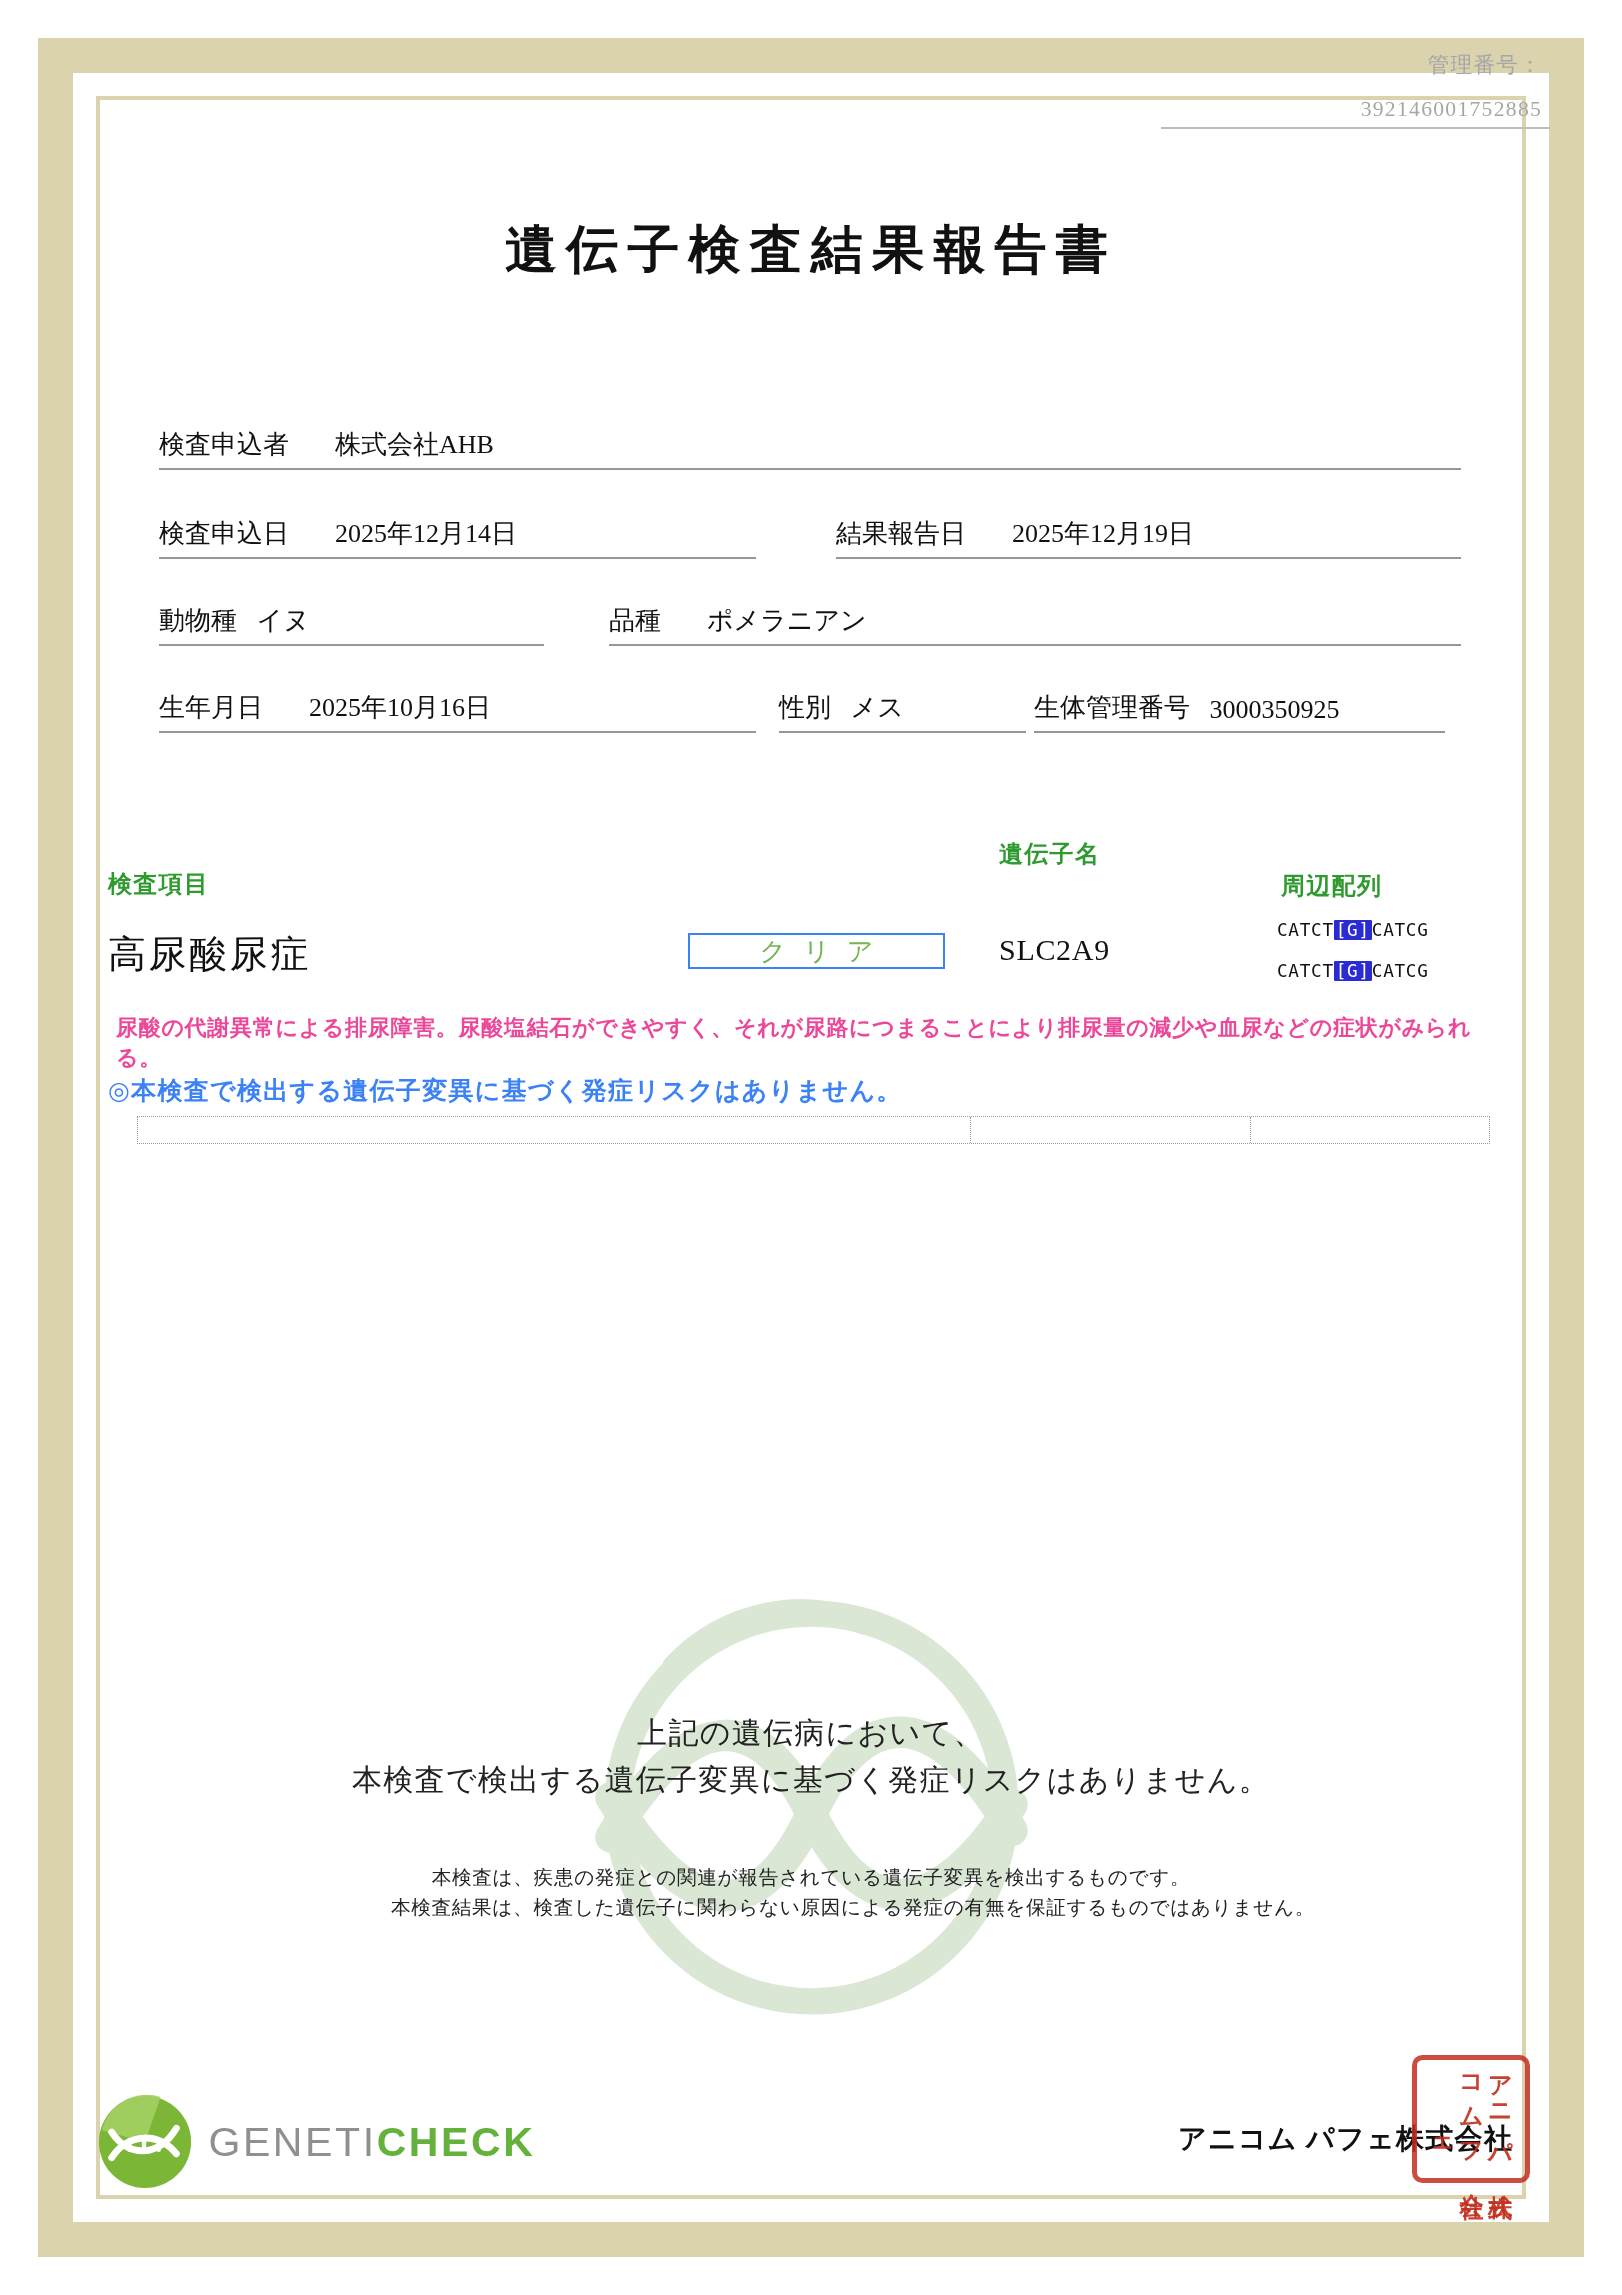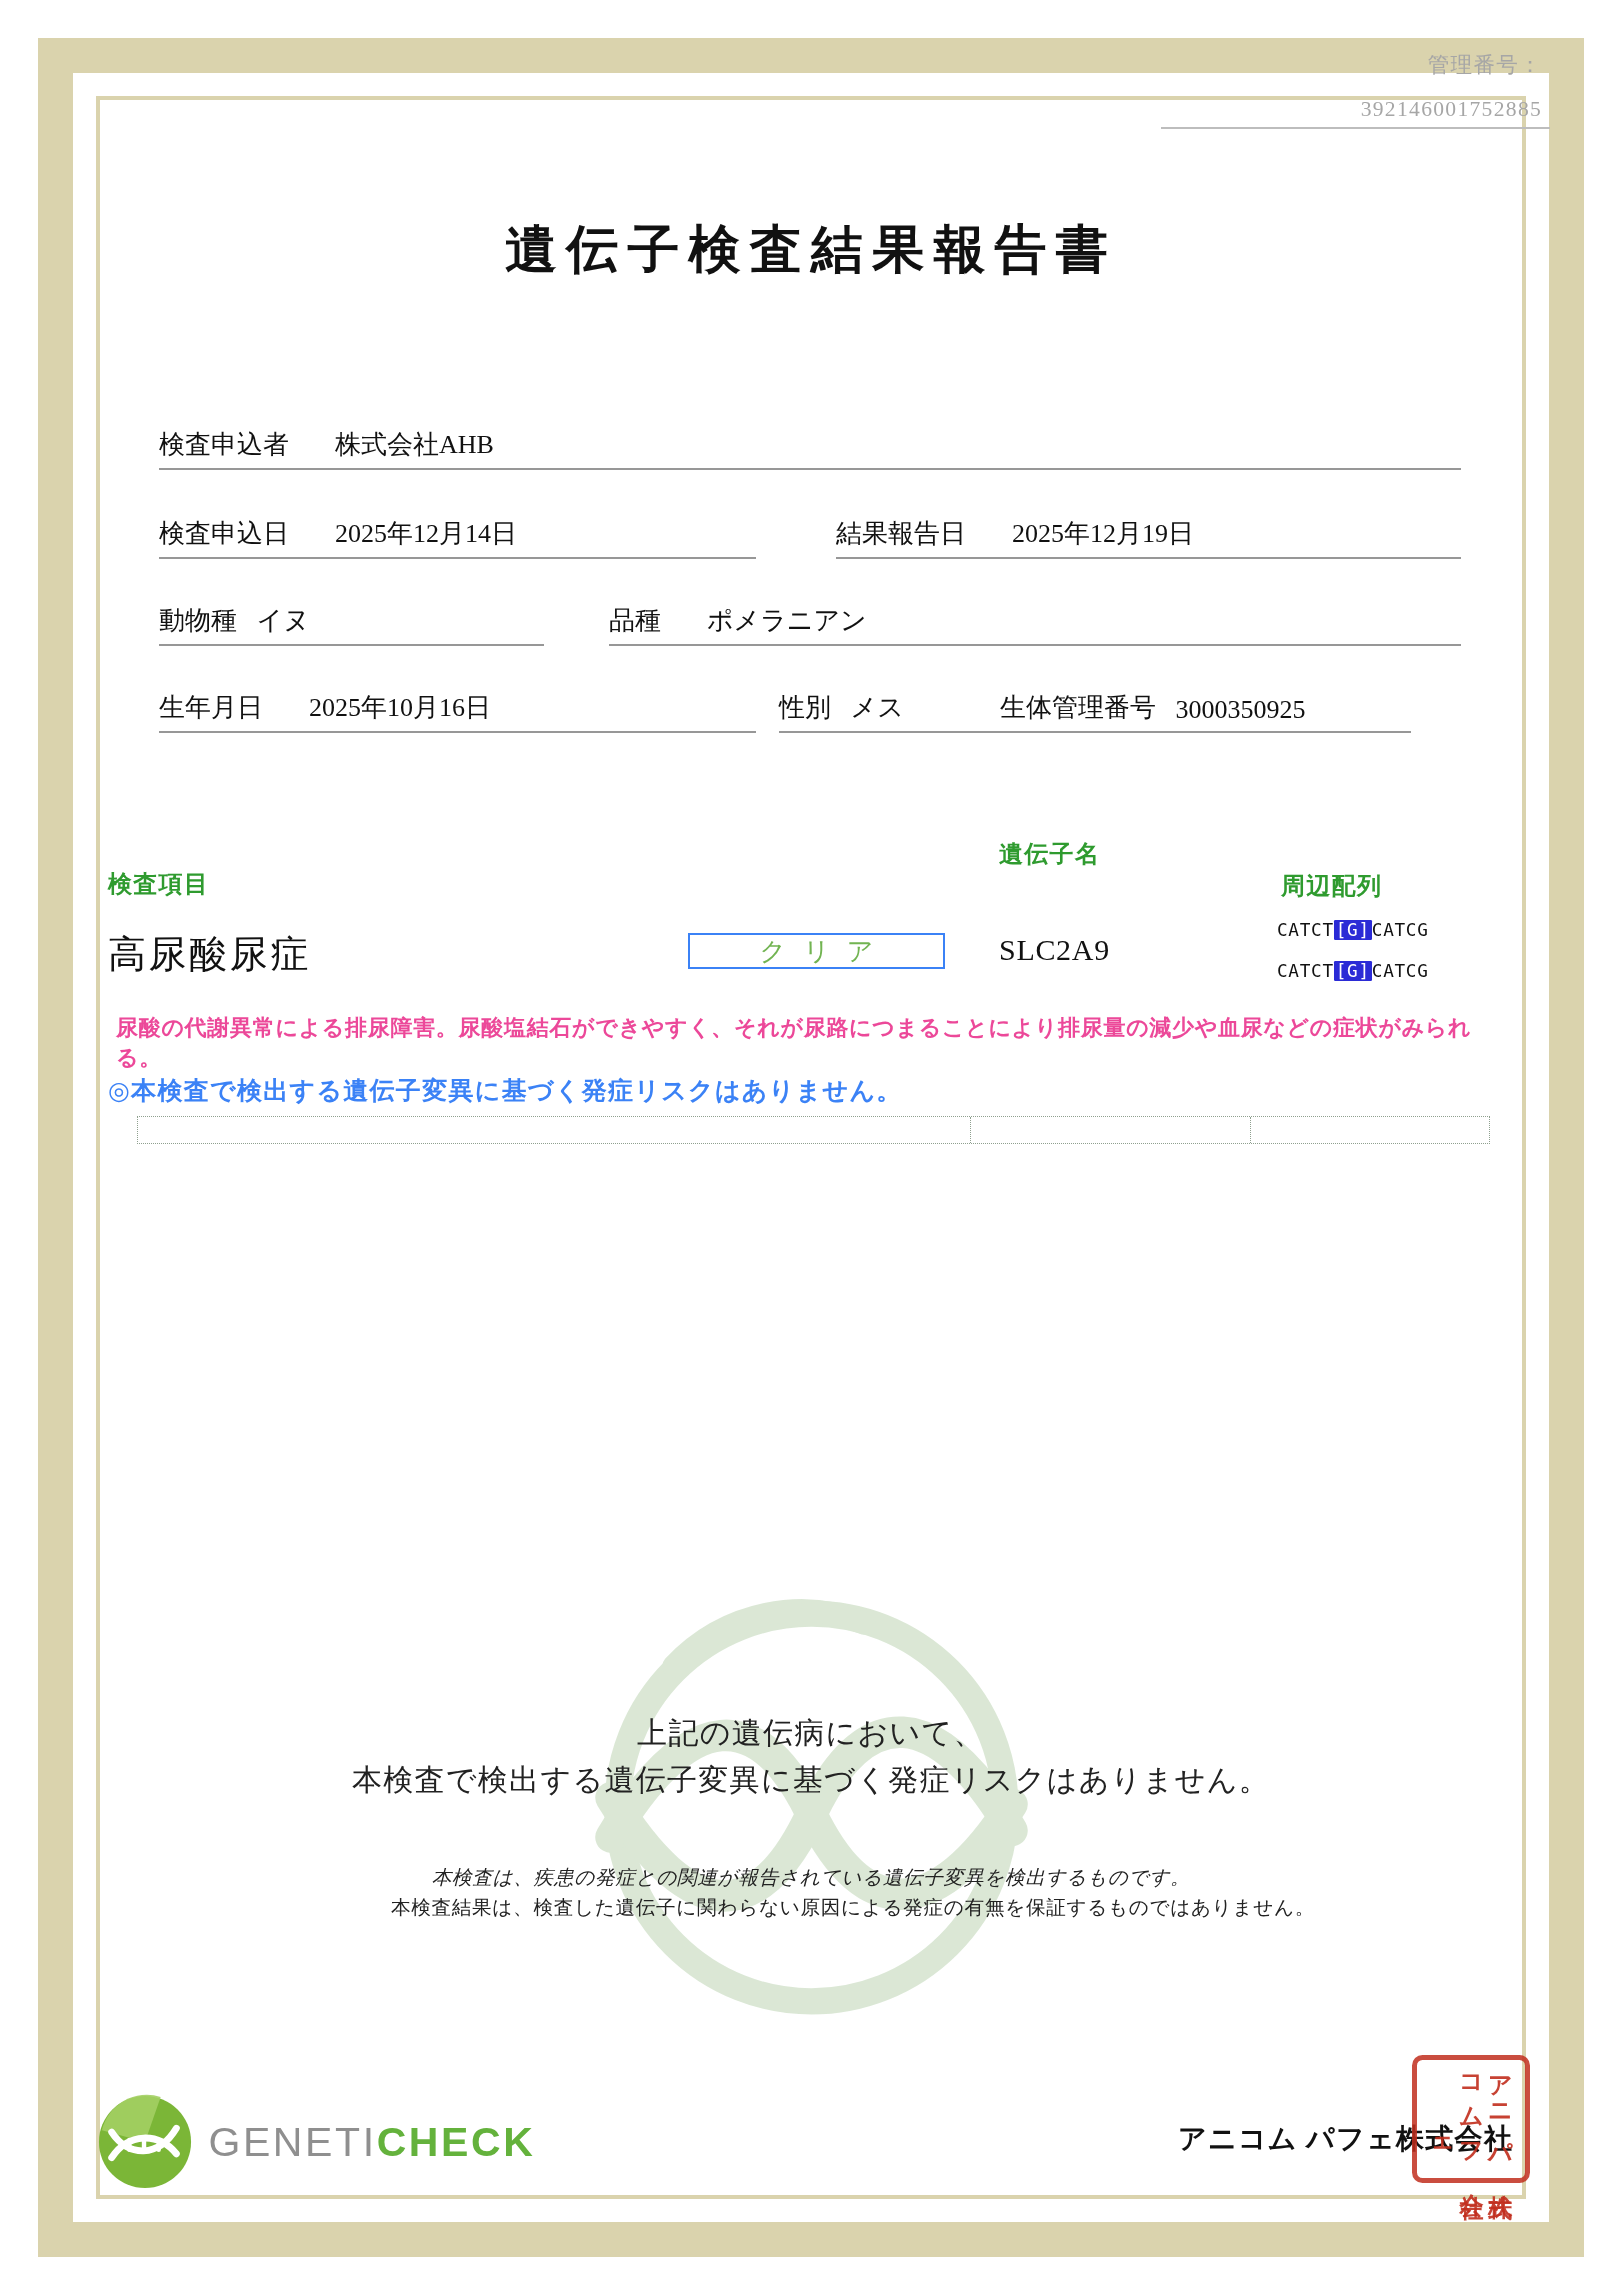--- a/index.html
+++ b/index.html
@@ -29,21 +29,21 @@
   .fcell .lbl { font-weight:normal; }
   .fcell .val { margin-left:46px; }
   .fcell .val.tight { margin-left:19.6px; }
   .r1  { top:419px;  left:159px;  width:1302px; }
   .r2a { top:508px;  left:159px;  width:597px;  }
   .r2b { top:508px;  left:836px; width:625px;  }
   .r3a { top:595px;  left:159px;  width:385px;  }
   .r3b { top:595px;  left:609px;  width:852px; }
   .r4a { top:682px; left:159px;  width:597px;  }
   .r4b { top:682px; left:779px; width:247px;  }
-  .r4c { top:682px; left:1000px; width:411px;  }
+  .r4c { top:682px; left:1034px; width:411px;  }
 
   
   .ghead { position:absolute; color:#2f9b2f; font-weight:bold; font-size:24px;
     font-family:"Liberation Sans","DejaVu Sans",sans-serif; letter-spacing:1.3px; }
   .h-item { top:868px; left:108px; }
   .h-gene { top:838px; left:999px; }
   .h-seq  { top:870px; left:1281px; }
 
   .disease { position:absolute; top:929px; left:108px; font-size:38px; letter-spacing:2.6px; }
   .clearbox { position:absolute; top:933px; left:688px; width:257px; height:36px;
@@ -70,21 +70,21 @@
 
   
   .watermark { position:absolute; left:542px; top:1538px; width:539px; height:539px;
     opacity:0.75; pointer-events:none; }
 
   
   .sumline { position:absolute; left:0; width:100%; text-align:center;
     font-family:"Liberation Sans","DejaVu Sans",sans-serif; color:#222; }
   .sum1  { top:1713px; font-size:30px; letter-spacing:1.3px; }
   .sum2  { top:1760px; font-size:30px; letter-spacing:1.3px; }
-  .noteA { top:1864px; font-size:19.6px; letter-spacing:0.7px;font-style:italic; }
+  .noteA { top:1864px; font-size:19.6px; letter-spacing:0.7px; }
   .noteB { top:1894px; font-size:19.6px; letter-spacing:0.7px;margin-left:42px; }
 
   
   .logo { position:absolute; left:96px; top:2093px; display:flex; align-items:center; gap:14.4px; }
   .logo-text { font-family:"Liberation Sans","DejaVu Sans",sans-serif; font-size:41px;
     letter-spacing:2.6px; font-weight:500; white-space:nowrap; }
   .logo-text .geneti { color:#8f8f8f; }
   .logo-text .check  { color:#64b23c; font-weight:600; }
 
   .company { position:absolute; left:1178px; top:2120px; font-size:28px; font-weight:bold;

